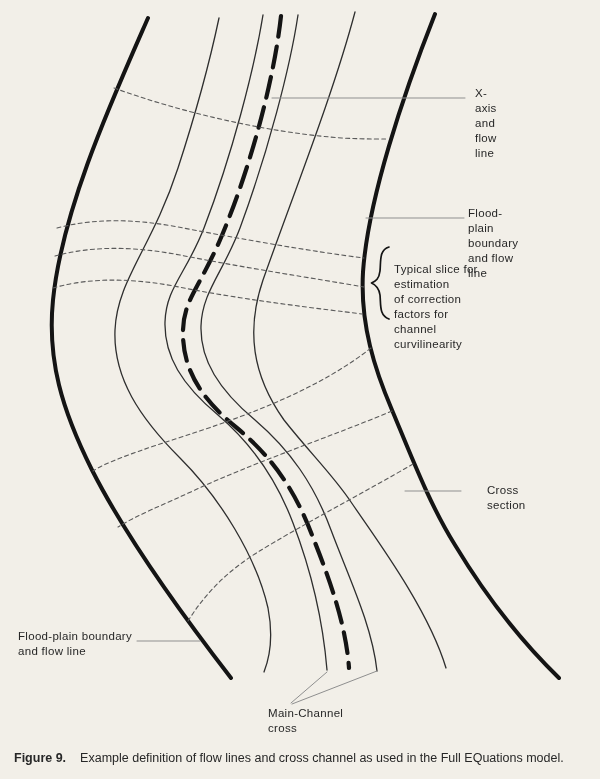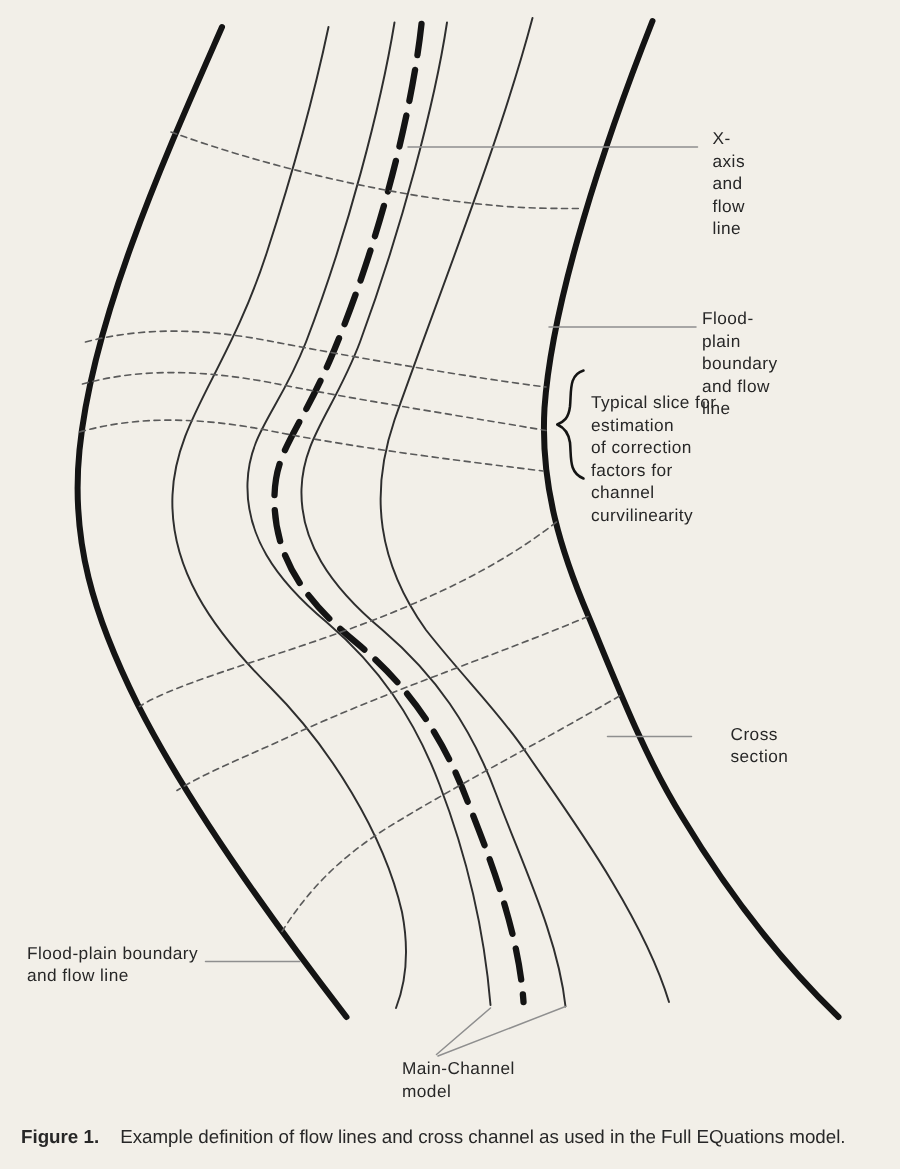--- a/index.html
+++ b/index.html
@@ -89,19 +89,19 @@
   <div class="diagram-label" style="left:394px;top:262px;">Typical slice for estimation
 of correction factors for
 channel curvilinearity</div>
 
   <div class="diagram-label" style="left:487px;top:483px;">Cross section</div>
 
   <div class="diagram-label" style="left:18px;top:629px;">Flood-plain boundary
 and flow line</div>
 
   <div class="diagram-label" style="left:268px;top:706px;">Main-Channel
-model</div>
+cross</div>
 
   <div class="caption">
-    <span class="fig-num">Figure 1.</span><span>Example definition of flow lines and cross channel as used in the Full EQuations model.</span>
+    <span class="fig-num">Figure 9.</span><span>Example definition of flow lines and cross channel as used in the Full EQuations model.</span>
   </div>
 
 </div>
 
 </body></html>

